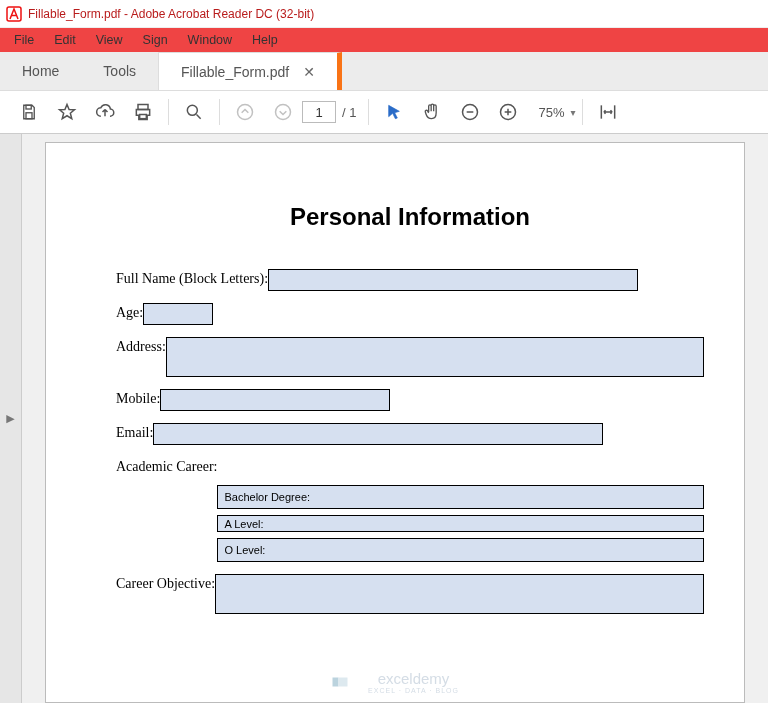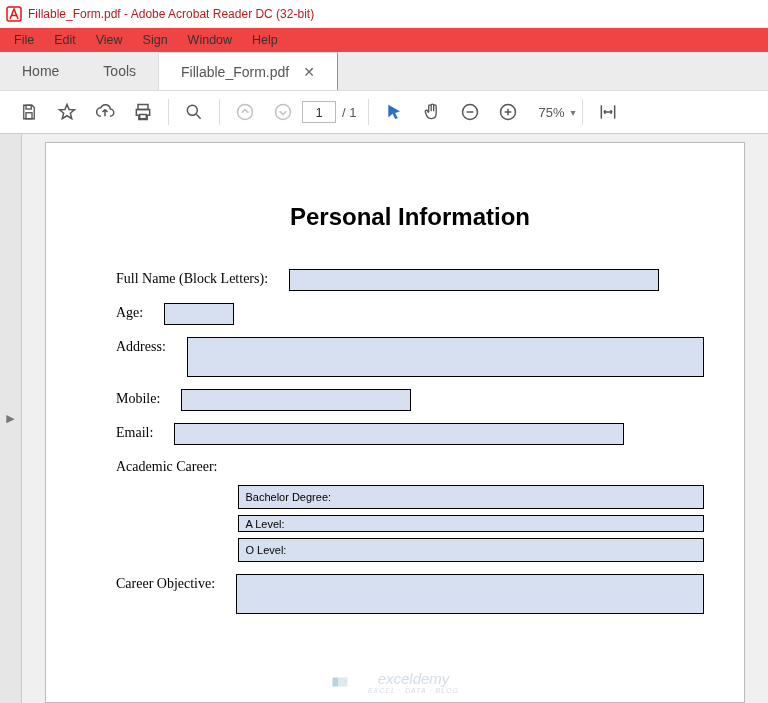--- a/index.html
+++ b/index.html
@@ -57,21 +57,21 @@
     align-items: center;
     padding: 0 22px;
     font-size: 14px;
     color: #555;
     cursor: default;
   }
   .tabbar .tab.active {
     background: #fff;
     border-top: 1px solid #ddd;
     border-left: 1px solid #ddd;
-    border-right: 1px solid #f97316;
+    border-right: 5px solid #f97316;
   }
   .tabbar .tab .close {
     margin-left: 14px;
     font-size: 14px;
     color: #666;
   }
 
   
   .toolbar {
     display: flex;
@@ -148,21 +148,21 @@
   .form-row {
     display: flex;
     align-items: flex-start;
     margin-bottom: 12px;
     font-family: "Times New Roman", serif;
     font-size: 14px;
     color: #000;
   }
   .form-row label {
     padding-top: 2px;
-    margin-right: 21px;
+    margin-right: 0;
     white-space: nowrap;
   }
   .ffield {
     background: #d6e0f0;
     border: 1px solid #000;
     height: 22px;
   }
   .ffield.multi { height: 40px; }
   .ffield.textinside {
     display: flex; align-items: center;
@@ -180,21 +180,20 @@
     bottom: 8px;
     text-align: center;
     font-size: 12px;
     color: #b8c6d4;
     display: flex;
     align-items: center;
     justify-content: center;
     gap: 19px;
     opacity: 0.6;
     pointer-events: none;
-    font-style: italic;
   }
   .watermark .sub { font-size: 7px; letter-spacing: 1px; color: #b8c6d4; display:block; }
 </style>
 </head>
 <body>
 
 <div class="titlebar">
   <span class="app-icon">
     <svg width="16" height="16" viewBox="0 0 16 16">
       <rect x="1" y="1" width="14" height="14" rx="2" fill="#fff" stroke="#e11" stroke-width="1.5"></rect>

